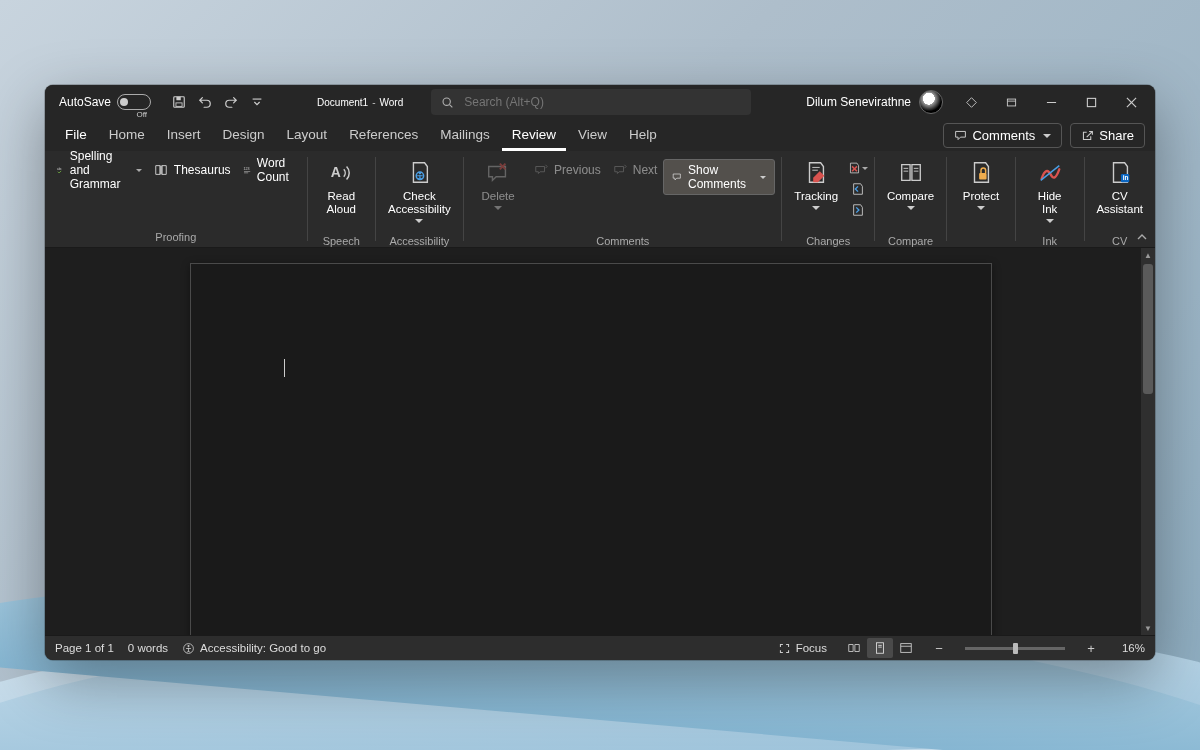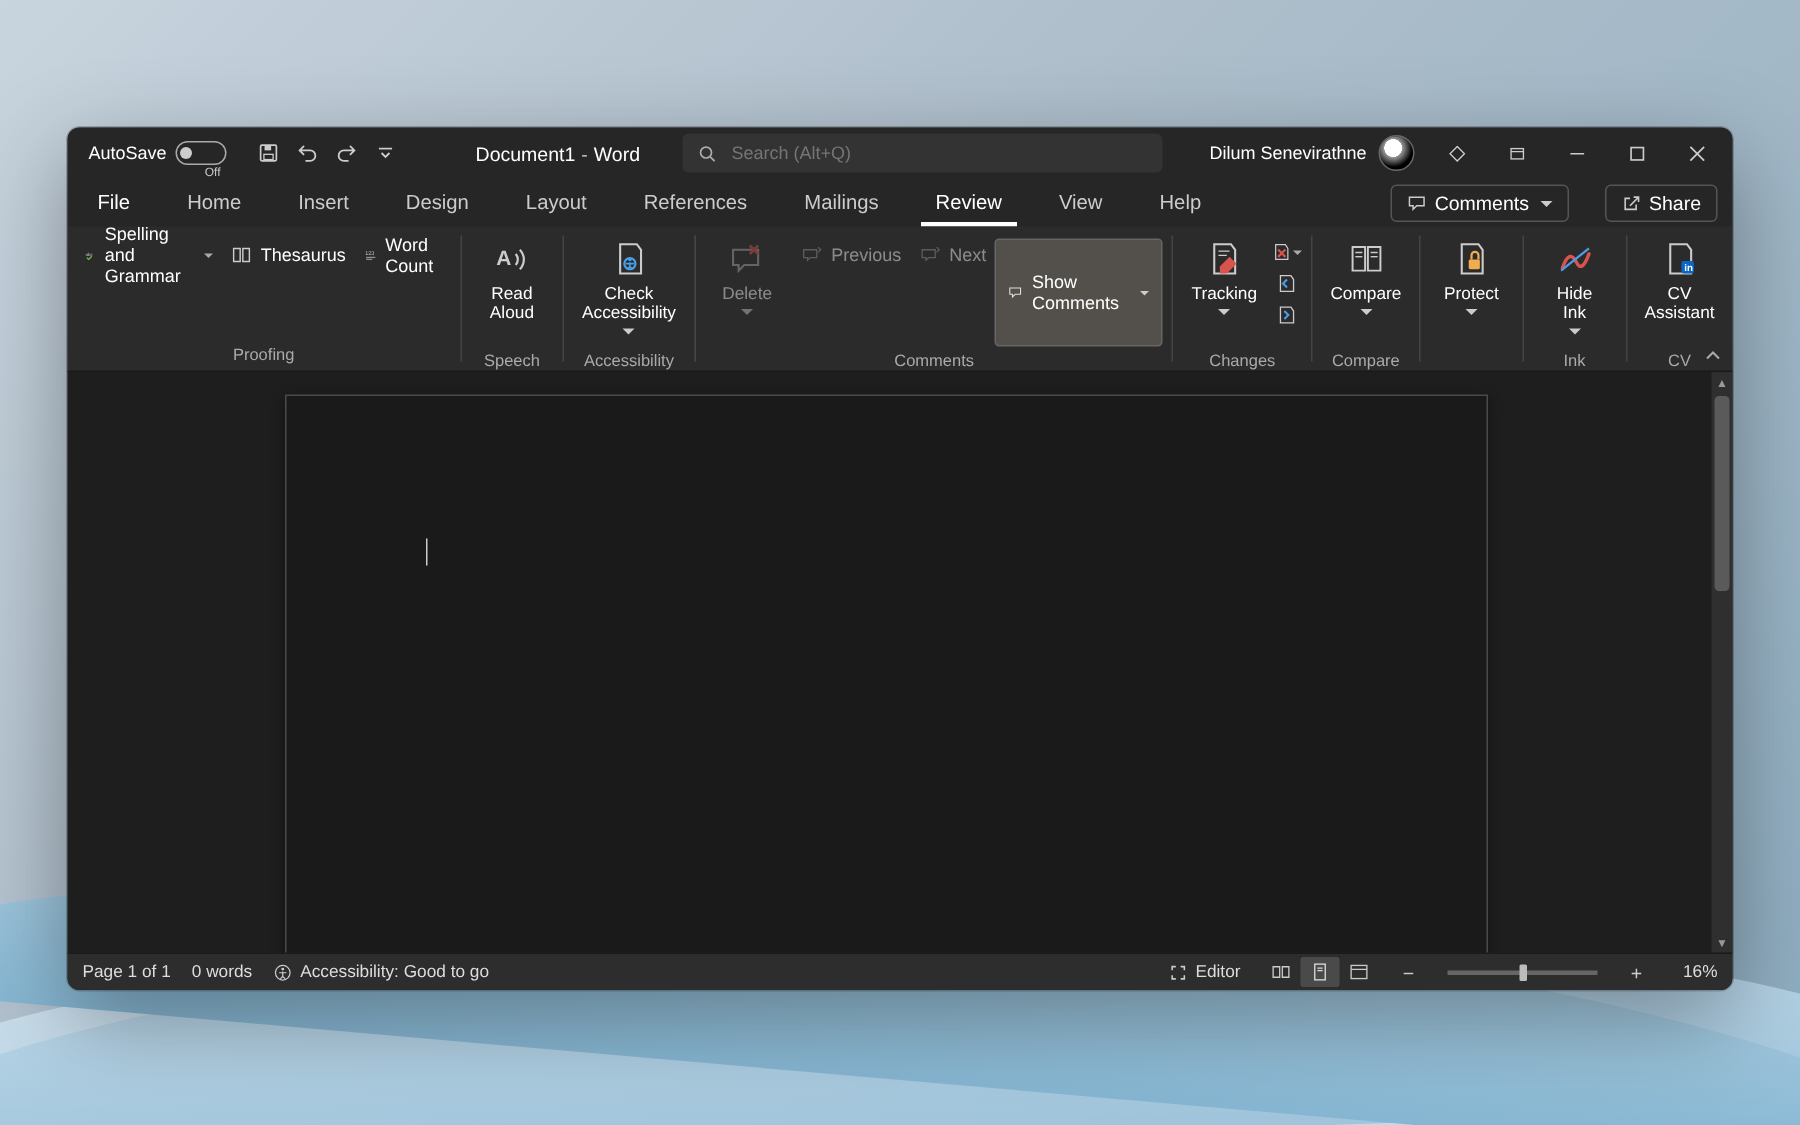--- a/index.html
+++ b/index.html
@@ -76,21 +76,21 @@
   .qat {
     display: flex; align-items: center; gap: 2px; margin-left: 8px;
   }
   .qat-btn {
     width: 24px; height: 24px; display: flex; align-items: center; justify-content: center;
     border-radius: 3px;
   }
   .qat-btn svg { width: 14px; height: 14px; }
   .title-text {
     flex: 0 0 auto; margin-left: 40px; margin-right: 20px;
-    font-size: 13px;
+    font-size: 10px;
     display: flex; align-items: center; gap: 4px;
   }
   .search-wrap {
     flex: 1 1 auto;
     max-width: 300px;
     height: 26px;
     background: #333;
     border-radius: 4px;
     display: flex; align-items: center;
     padding: 0 10px; gap: 8px;
@@ -110,21 +110,21 @@
     border: 1px solid #666;
   }
   .win-btn {
     width: 36px; height: 28px;
     display: flex; align-items: center; justify-content: center;
   }
   .win-btn svg { width: 11px; height: 11px; }
 
   .tabs-row {
     height: 32px; display: flex; align-items: flex-end;
-    padding: 0 10px; gap: 18px;
+    padding: 0 10px; gap: 2px;
     background: var(--bg-dark);
   }
   .tab {
     padding: 6px 10px 6px 10px;
     font-size: 13.5px;
     color: var(--text-secondary);
     border-bottom: 3px solid transparent;
     cursor: default;
   }
   .tab.active {
@@ -194,21 +194,21 @@
   }
   .small-btn.dim { opacity: .45; }
   .small-btn svg { width: 14px; height: 14px; }
   .small-btn .lil-caret {
     border: 3px solid transparent; border-top-color: #aaa; margin-left: 2px; transform: translateY(2px);
   }
   .show-comments {
     display: flex; align-items: center; gap: 6px;
     background: var(--btn-selected);
     border: 1px solid #666; border-radius: 3px;
-    padding: 21px 8px; font-size: 12px;
+    padding: 3px 8px; font-size: 12px;
     margin-top: 2px;
   }
   .show-comments .lil-caret {
     border: 3px solid transparent; border-top-color: #ccc; margin-left: 4px; transform: translateY(2px);
   }
   .mini-icon-col {
     display: flex; flex-direction: column; gap: 1px; padding-top: 3px; margin-left: 2px;
   }
   .mini-icon {
     width: 20px; height: 20px; display: flex; align-items: center; justify-content: center;
@@ -651,21 +651,21 @@
           <circle cx="8" cy="5" r="1.2" fill="#ccc"></circle>
           <path d="M5 8 H11 M8 7 V12 M6 13 L8 11 L10 13" stroke="#ccc" fill="none"></path>
         </svg>
       <span>Accessibility: Good to go</span>
     </div>
     <div class="spacer"></div>
     <div class="status-item">
       <svg viewBox="0 0 16 16">
           <path d="M3 6 V3 H6 M10 3 H13 V6 M13 10 V13 H10 M6 13 H3 V10" fill="none" stroke="#ccc" stroke-width="1.3"></path>
         </svg>
-      <span>Editor</span>
+      <span>Focus</span>
     </div>
     <div class="view-btns">
       <div class="view-btn">
         <svg viewBox="0 0 16 16">
             <path d="M2 4 H7 V12 H2 Z M9 4 H14 V12 H9 Z" fill="none" stroke="#ccc"></path>
           </svg>
       </div>
       <div class="view-btn active">
         <svg viewBox="0 0 16 16">
             <rect x="4" y="2" width="8" height="12" fill="none" stroke="#ddd"></rect>

